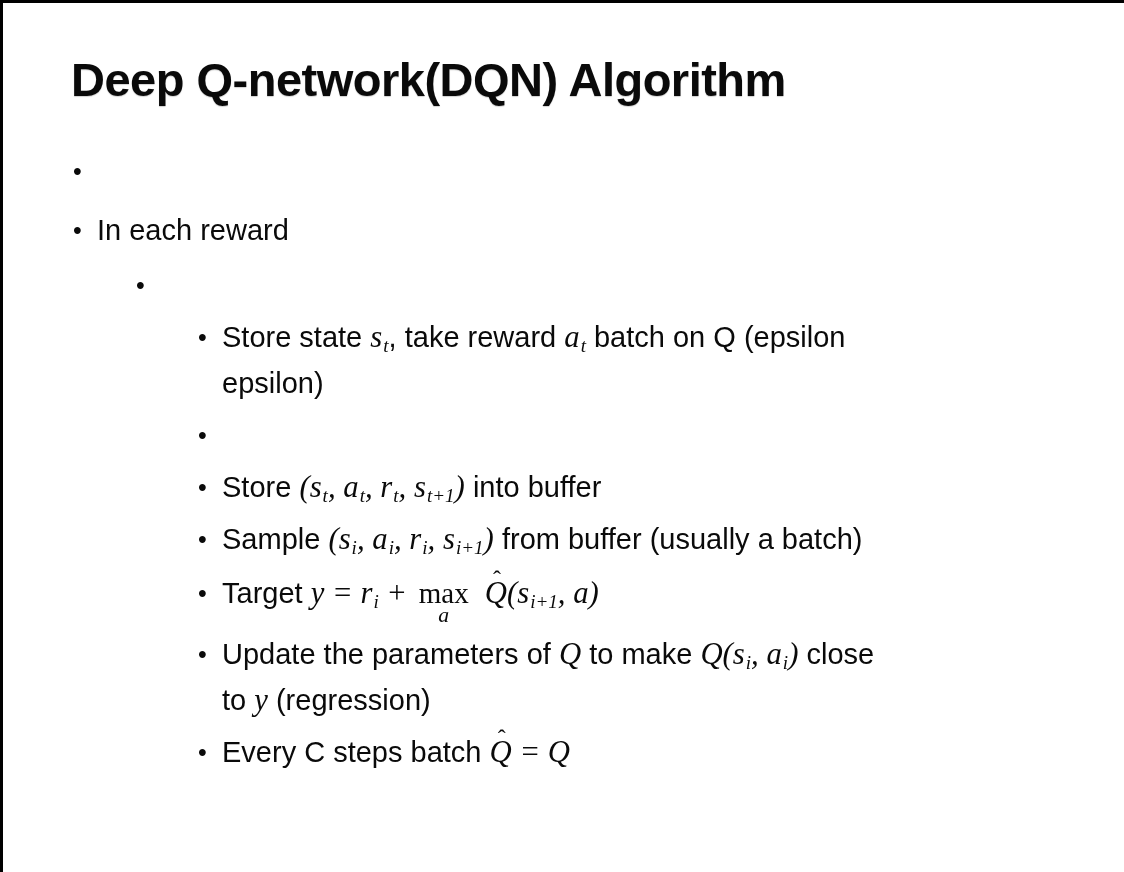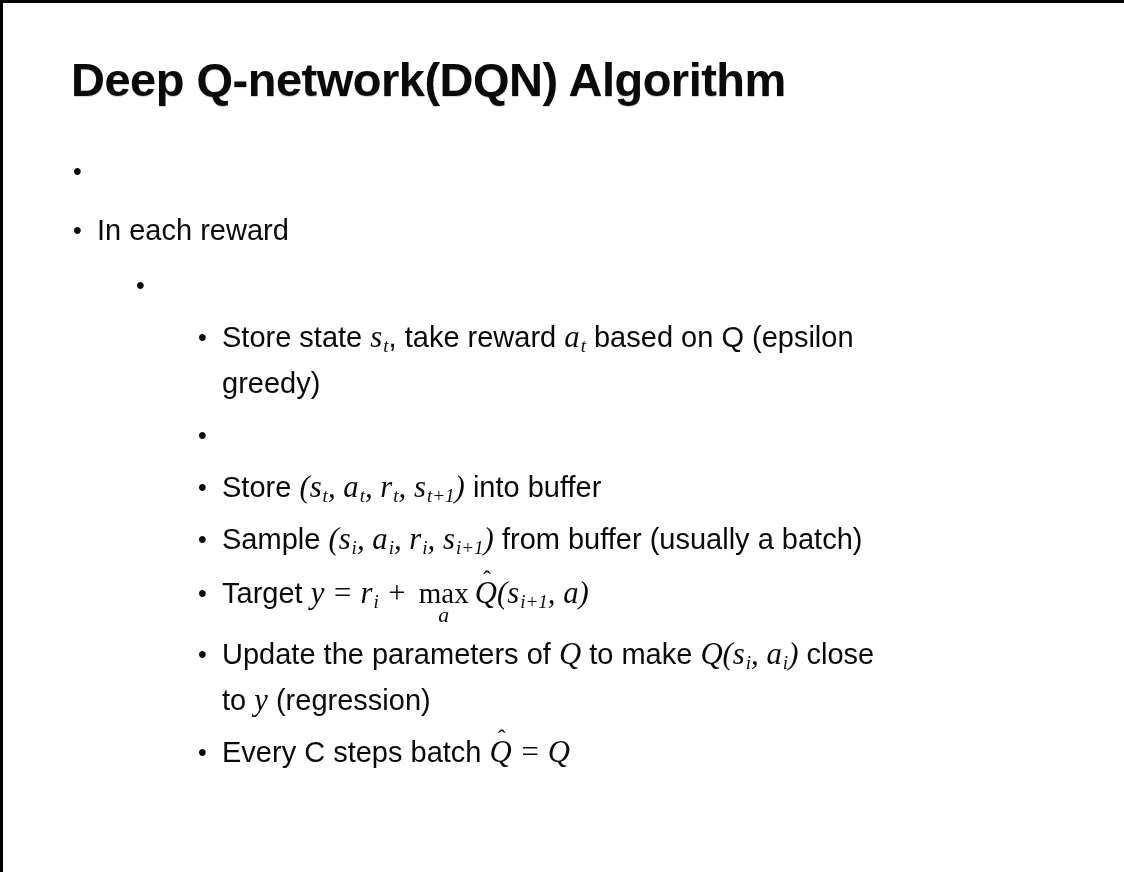--- a/index.html
+++ b/index.html
@@ -73,21 +73,21 @@
     top: -0.46em;
     font-size: 0.78em;
     font-style: normal;
   }
   .maxop {
     display: inline-block;
     position: relative;
     font-family: "Liberation Serif", serif;
     font-style: normal;
     line-height: 1;
-    margin: 0 6px 0 4px;
+    margin: 0 16px 0 4px;
     text-align: center;
   }
   .maxop .under {
     position: absolute;
     top: 100%;
     left: 50%;
     transform: translateX(-50%);
     font-style: italic;
     font-size: 0.75em;
     line-height: 1;
@@ -110,21 +110,21 @@
       </div>
       <div class="b l1">
         <span class="dot">•</span>
         <span class="seg-wrap"><span class="txt">In each reward</span></span>
       </div>
       <div class="b l2">
         <span class="dot">•</span>
       </div>
       <div class="b l3">
         <span class="dot">•</span>
-        <span class="seg-wrap"><span class="txt">Store state </span><span class="math">s<sub>t</sub></span><span class="txt">, take reward </span><span class="math">a<sub>t</sub></span><span class="txt"> based on Q (epsilon</span><br><span class="txt">greedy)</span></span>
+        <span class="seg-wrap"><span class="txt">Store state </span><span class="math">s<sub>t</sub></span><span class="txt">, take reward </span><span class="math">a<sub>t</sub></span><span class="txt"> batch on Q (epsilon</span><br><span class="txt">epsilon)</span></span>
       </div>
       <div class="b l3">
         <span class="dot">•</span>
       </div>
       <div class="b l3">
         <span class="dot">•</span>
         <span class="seg-wrap"><span class="txt">Store </span><span class="math">(</span><span class="math">s<sub>t</sub></span><span class="math">, </span><span class="math">a<sub>t</sub></span><span class="math">, </span><span class="math">r<sub>t</sub></span><span class="math">, </span><span class="math">s<sub>t+1</sub></span><span class="math">)</span><span class="txt"> into buffer</span></span>
       </div>
       <div class="b l3">
         <span class="dot">•</span>

